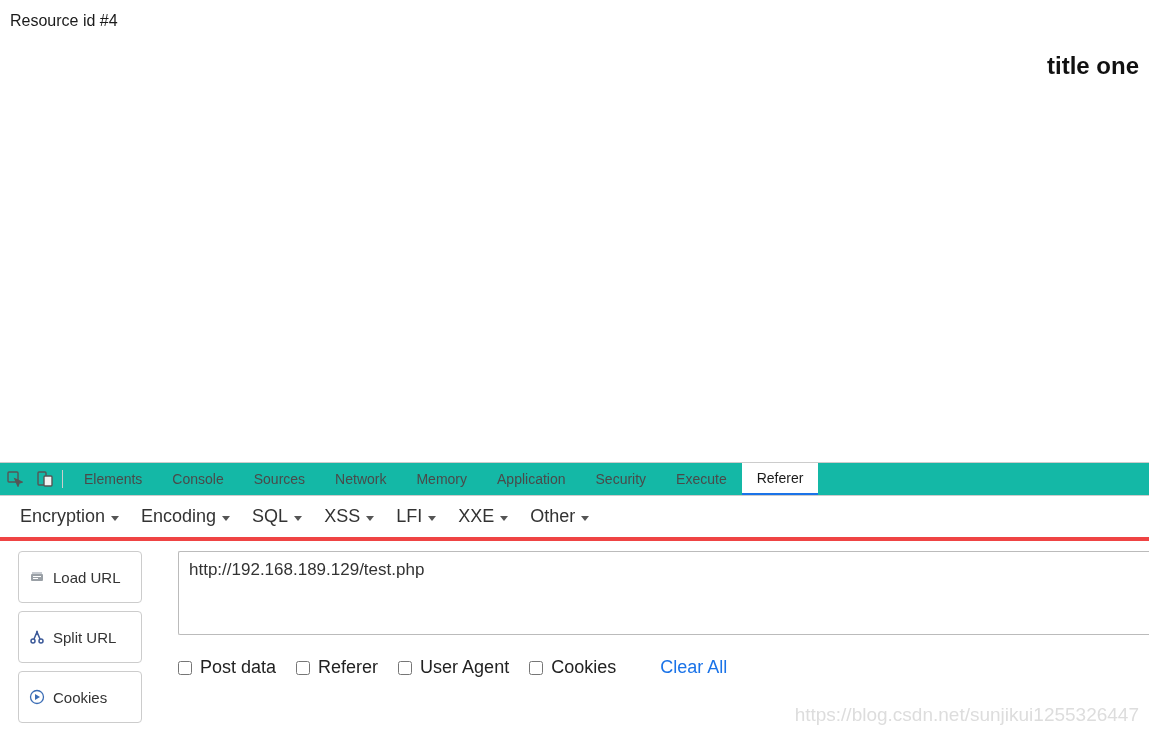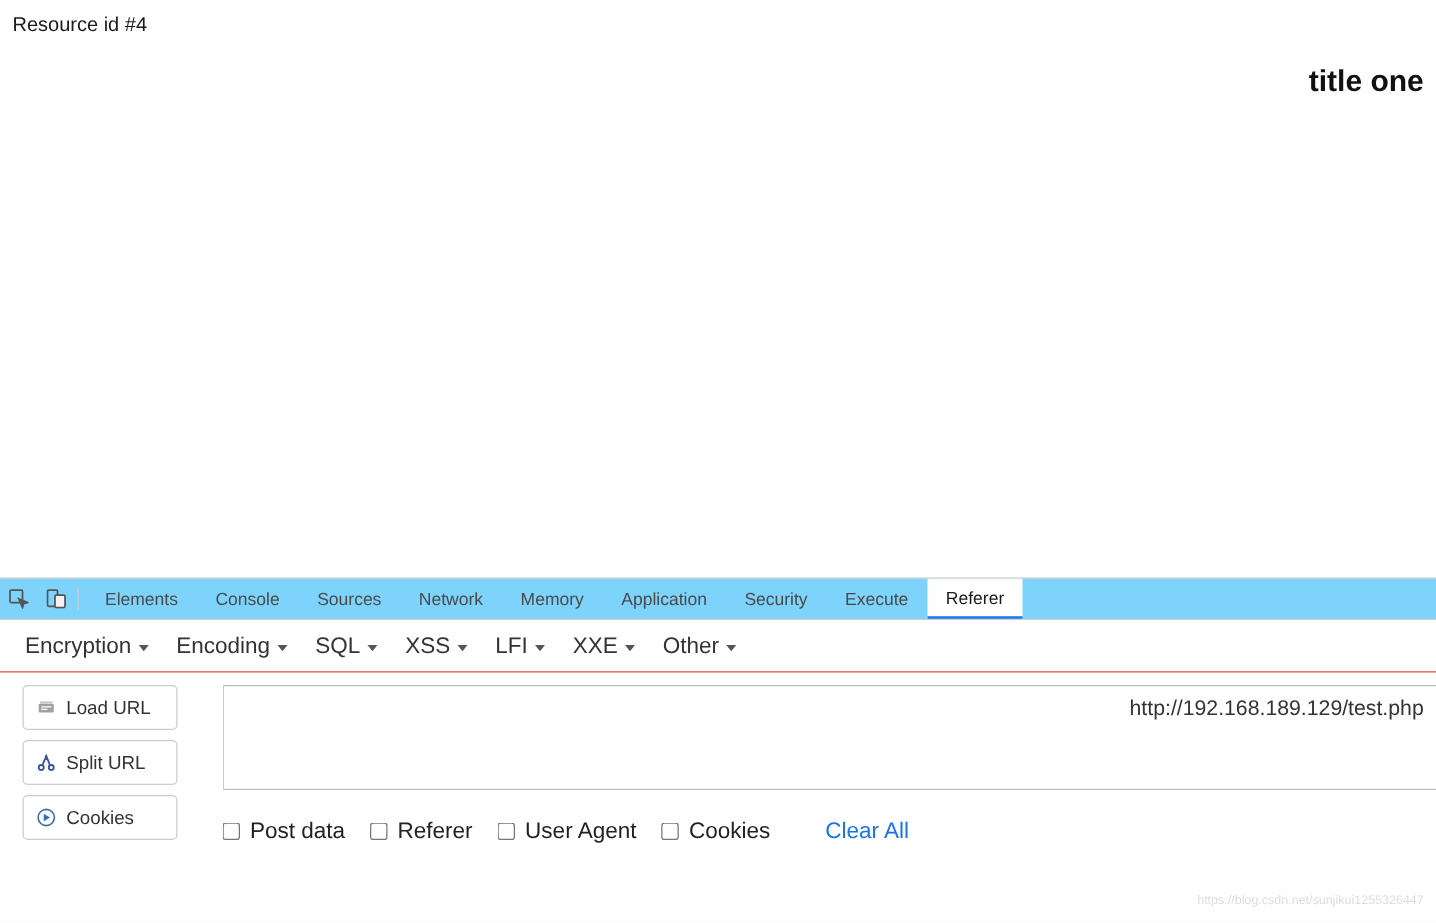--- a/index.html
+++ b/index.html
@@ -41,21 +41,21 @@
       right: 0;
       bottom: 0;
       border-top: 1px solid #ccc;
       background: #f3f3f3;
     }
     .dt-tabs {
       display: flex;
       align-items: center;
       height: 33px;
       border-bottom: 1px solid #ccc;
-      background: #7dd3fc;
+      background: #14b8a6;
       font-size: 14px;
       color: #4a4a4a;
     }
     .dt-icon {
       width: 30px;
       display: flex;
       align-items: center;
       justify-content: center;
       height: 100%;
       color: #555;
@@ -85,21 +85,21 @@
       background: #fff;
       height: calc(100% - 33px);
     }
     .hb-menubar {
       display: flex;
       align-items: center;
       padding: 10px 6px 10px 20px;
       gap: 22px;
       font-size: 18px;
       color: #333;
-      border-bottom: 1px solid #ef4444;
+      border-bottom: 4px solid #ef4444;
       margin-left: 0;
     }
     .hb-menu {
       display: flex;
       align-items: center;
       gap: 6px;
       cursor: pointer;
     }
     .caret {
       width: 0; height: 0;
@@ -114,21 +114,21 @@
       padding: 10px 0 0 18px;
       gap: 36px;
     }
     .hb-buttons {
       display: flex;
       flex-direction: column;
       gap: 8px;
     }
     .hb-btn {
       width: 124px;
-      height: 36px;
+      height: 52px;
       border: 1px solid #ccc;
       border-radius: 4px;
       background: #fff;
       display: flex;
       align-items: center;
       gap: 8px;
       padding: 0 10px;
       font-size: 15px;
       color: #333;
       cursor: pointer;
@@ -149,21 +149,20 @@
       border-right: none;
       border-radius: 2px 0 0 2px;
       min-height: 84px;
       padding: 8px 10px;
       font-size: 17px;
       color: #333;
       font-family: inherit;
       resize: none;
       width: 100%;
       outline: none;
-      text-align: right;
     }
     .hb-opts {
       display: flex;
       gap: 20px;
       margin-top: 22px;
       font-size: 18px;
       color: #222;
     }
     .opt {
       display: flex;
@@ -178,21 +177,21 @@
       color: #1a73e8;
       margin-left: 24px;
       cursor: pointer;
     }
 
     .watermark {
       position: absolute;
       right: 10px;
       bottom: 12px;
       color: #ddd;
-      font-size: 10px;
+      font-size: 19px;
       font-family: Arial, sans-serif;
     }
   </style>
 </head>
 <body>
 
 <div class="page">
   <div class="line1">Resource id #4</div>
   <h2>title one</h2>
 </div>

